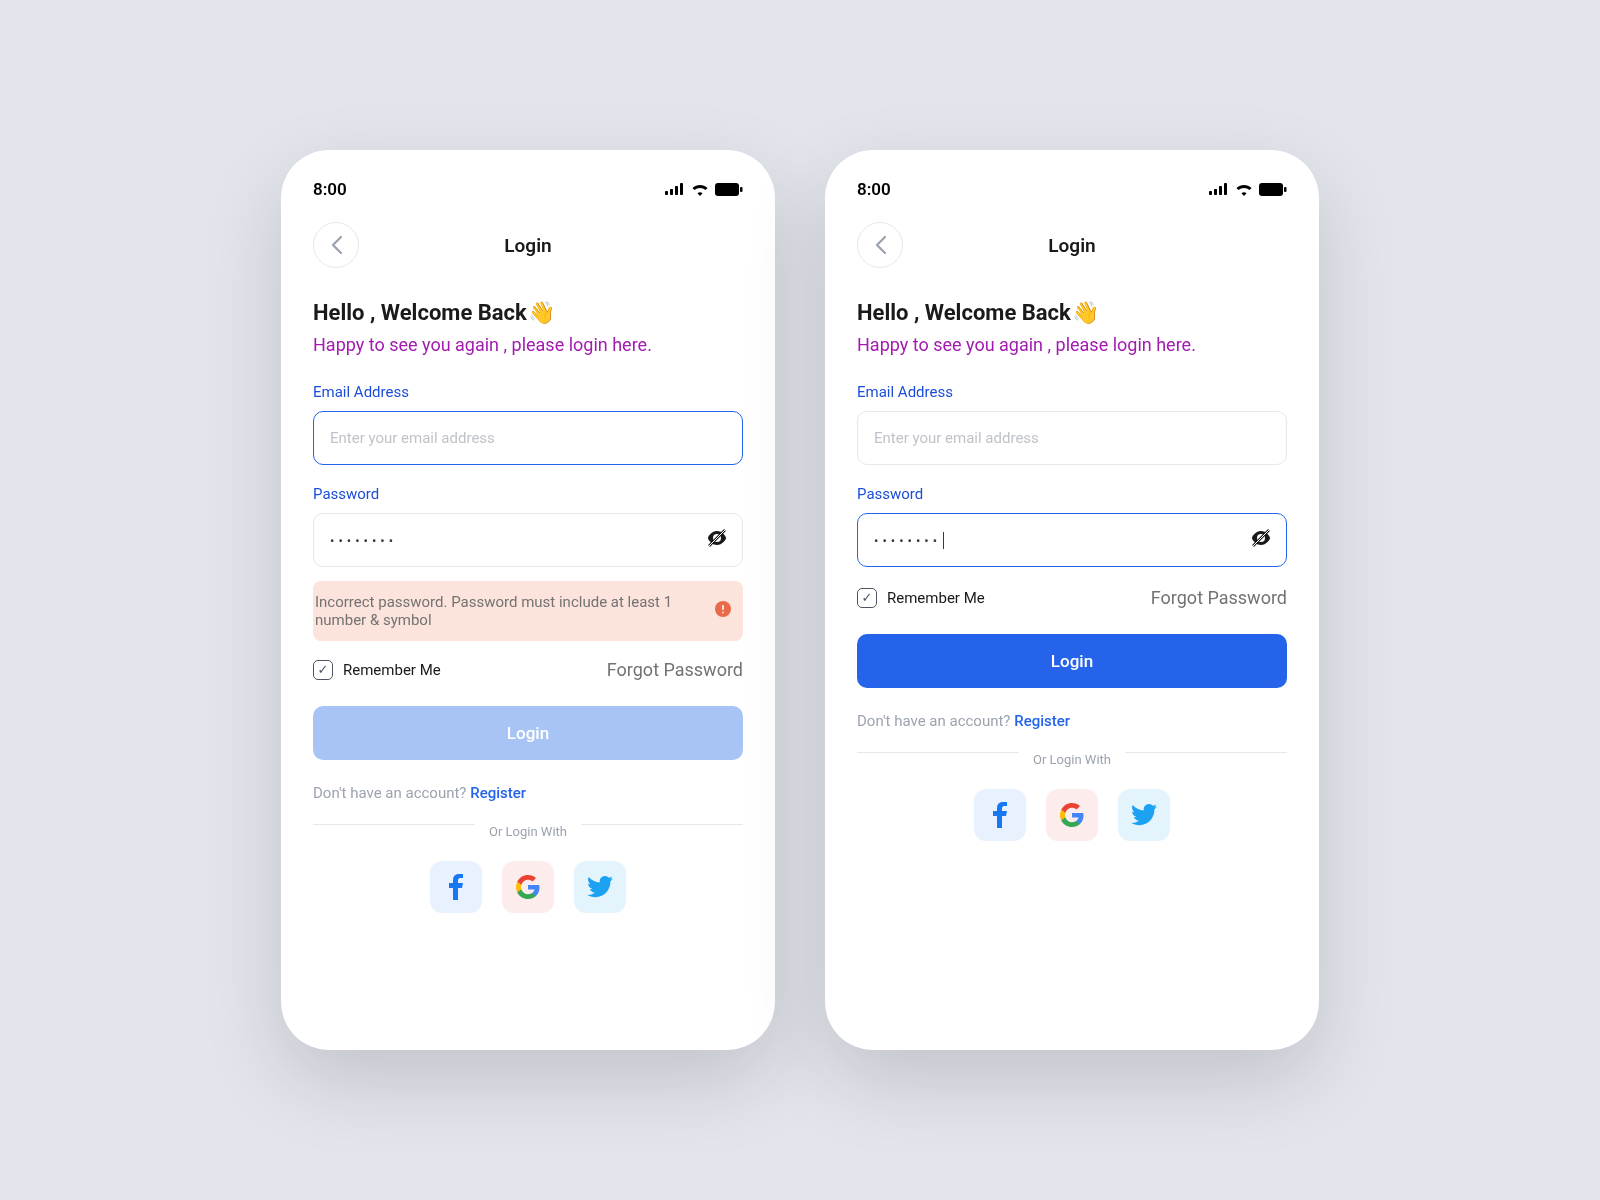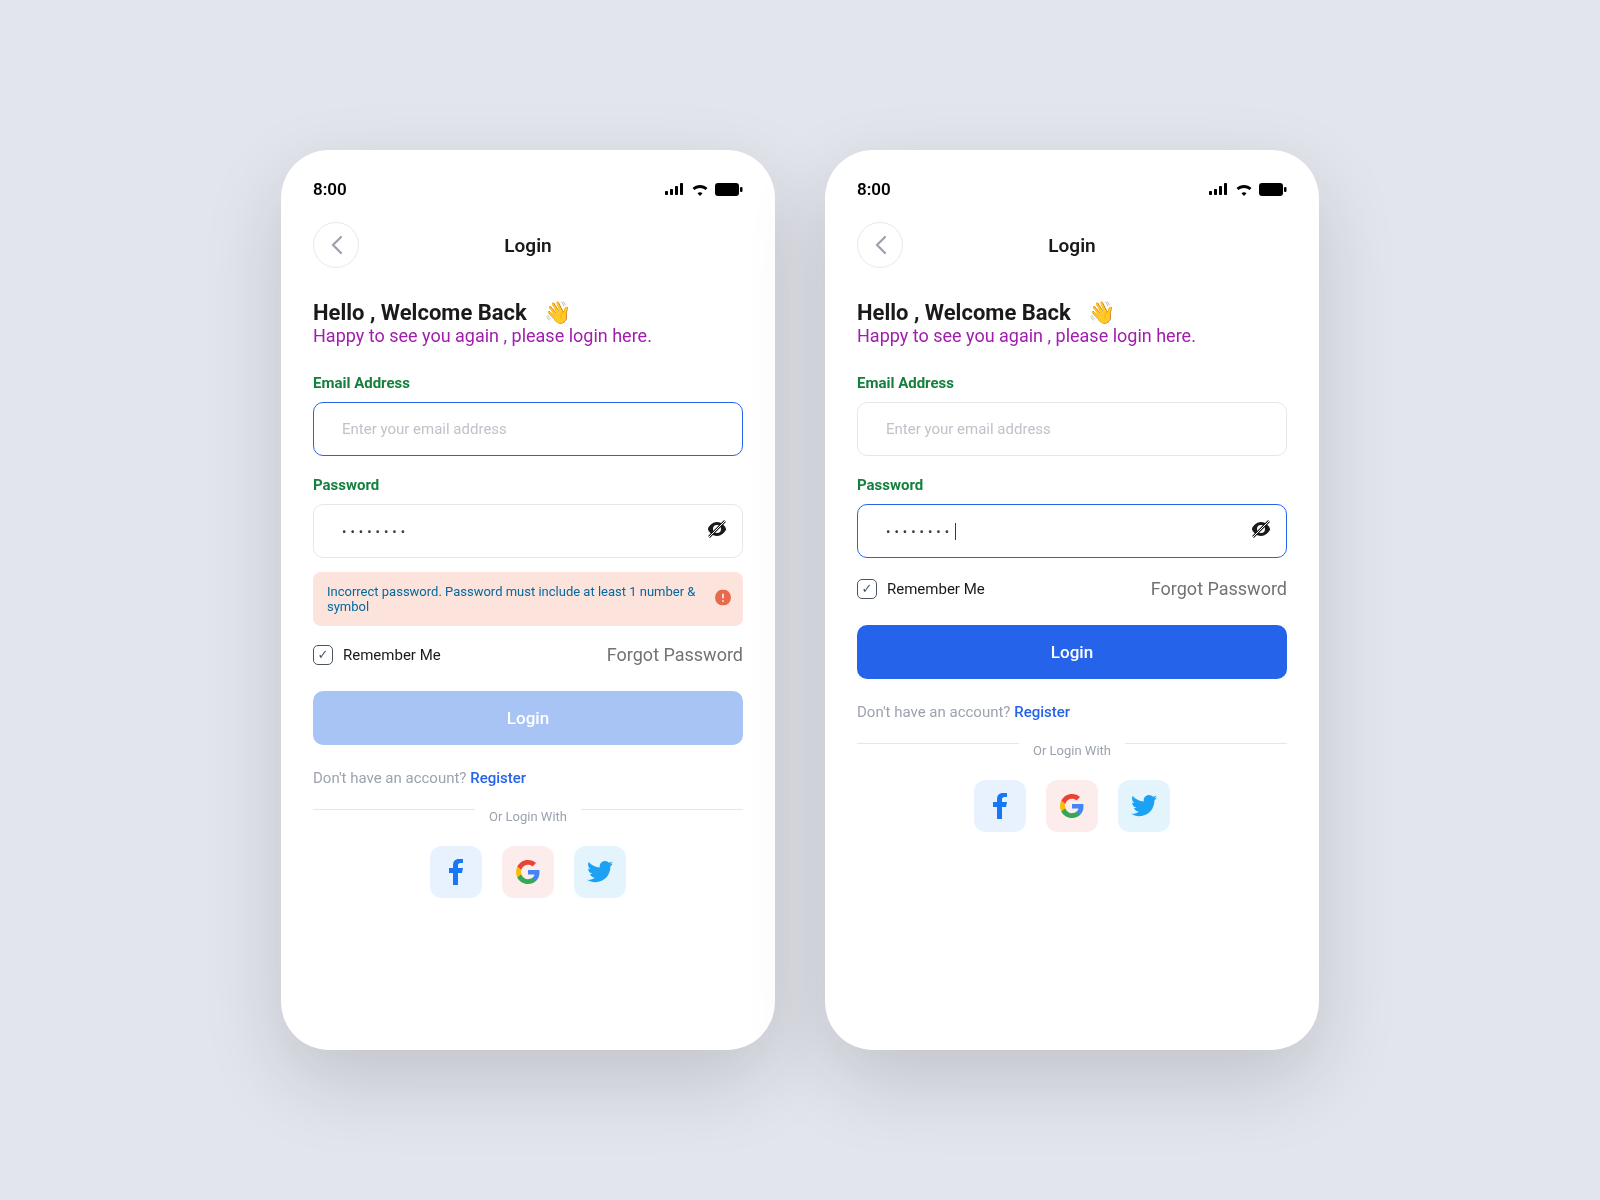--- a/index.html
+++ b/index.html
@@ -4,30 +4,30 @@
 <style>
 *{box-sizing:border-box;margin:0;padding:0;font-family:-apple-system,BlinkMacSystemFont,'Segoe UI',Roboto,sans-serif}
 body{background:#e3e5ed;display:flex;justify-content:center;align-items:center;min-height:1200px;gap:50px}
 .phone{width:494px;height:900px;background:#fff;border-radius:48px;box-shadow:0 30px 80px rgba(0,0,0,0.15);position:relative;padding:28px 32px}
 .statusbar{display:flex;justify-content:space-between;align-items:center;height:22px;margin-bottom:22px}
 .time{font-weight:600;font-size:17px;color:#000}
 .status-icons{display:flex;align-items:center;gap:6px}
 .navbar{display:flex;align-items:center;justify-content:center;position:relative;height:46px;margin-bottom:32px}
 .back-btn{position:absolute;left:0;width:46px;height:46px;border-radius:50%;border:1px solid #e8e8e8;display:flex;align-items:center;justify-content:center;font-size:24px;color:#888;cursor:pointer;background:#fff}
 .page-title{font-size:19px;font-weight:600;color:#1a1a1a}
-.heading{font-size:22px;font-weight:700;color:#1a1a1a;margin-bottom:0;display:flex;align-items:center;gap:18px}
+.heading{font-size:22px;font-weight:700;color:#1a1a1a;margin-bottom:9px;display:flex;align-items:center;gap:2px}
 .subheading{font-size:18px;color:#a21caf;margin-bottom:28px}
-.label{font-size:15px;font-weight:700;color:#15803d;margin-bottom:10px;display:block}
+.label{font-size:15px;font-weight:400;color:#1d4ed8;margin-bottom:10px;display:block}
 .input-wrap{position:relative;margin-bottom:20px}
-.input{width:100%;height:54px;border:1.5px solid #e5e7eb;border-radius:10px;padding:0 28px;font-size:15px;color:#1a1a1a;outline:none}
+.input{width:100%;height:54px;border:1.5px solid #e5e7eb;border-radius:10px;padding:0 16px;font-size:15px;color:#1a1a1a;outline:none}
 .input.focused{border-color:#2563eb}
 .input::placeholder{color:#bfc3c9}
 .eye-btn{position:absolute;right:14px;top:50%;transform:translateY(-50%);cursor:pointer}
 .dots{letter-spacing:4px;color:#3a3a3a;font-size:13px}
-.error-box{background:#fce3db;border-radius:8px;padding:12px 40px 12px 14px;font-size:13px;color:#0369a1;position:relative;margin-bottom:18px;margin-top:-6px}
+.error-box{background:#fce3db;border-radius:8px;padding:12px 40px 12px 2px;font-size:15px;color:#737373;position:relative;margin-bottom:18px;margin-top:-6px}
 .error-icon{position:absolute;right:12px;top:50%;transform:translateY(-50%)}
 .row{display:flex;justify-content:space-between;align-items:center;margin-bottom:26px}
 .checkbox-wrap{display:flex;align-items:center;gap:10px;cursor:pointer}
 .checkbox{width:20px;height:20px;border:1.5px solid #4b5563;border-radius:5px;display:flex;align-items:center;justify-content:center;font-size:13px;color:#4b5563}
 .remember{font-size:15px;color:#1a1a1a}
 .forgot{font-size:18px;color:#737373;cursor:pointer}
 .login-btn{width:100%;height:54px;border-radius:10px;border:none;color:#fff;font-size:17px;font-weight:500;cursor:pointer;margin-bottom:24px}
 .login-btn.disabled{background:#a7c4f5}
 .login-btn.enabled{background:#2563eb}
 .signup-row{text-align:left;font-size:15px;color:#9ca3af;margin-bottom:22px}

